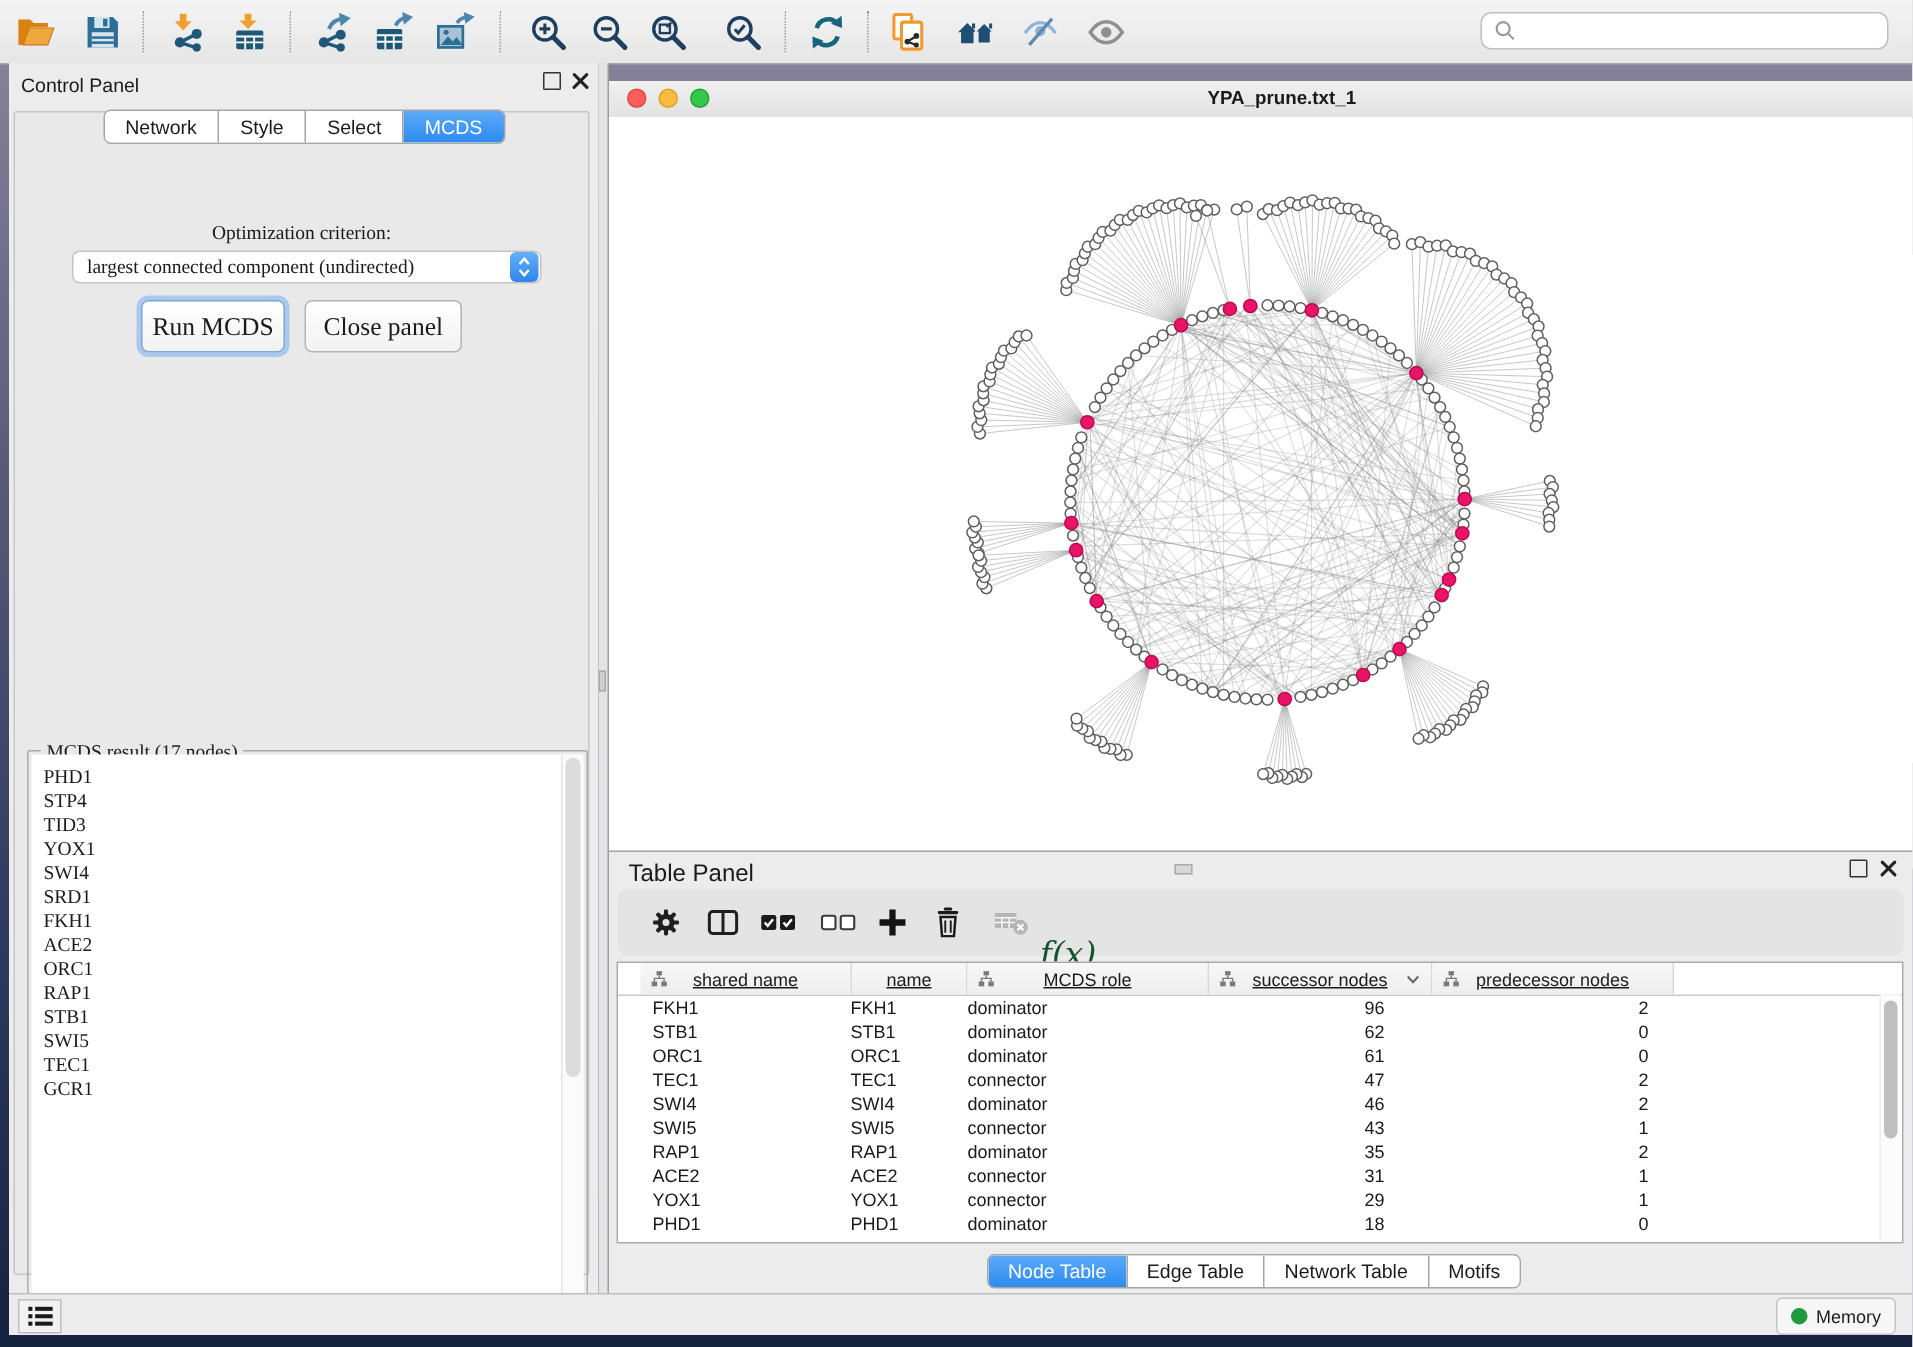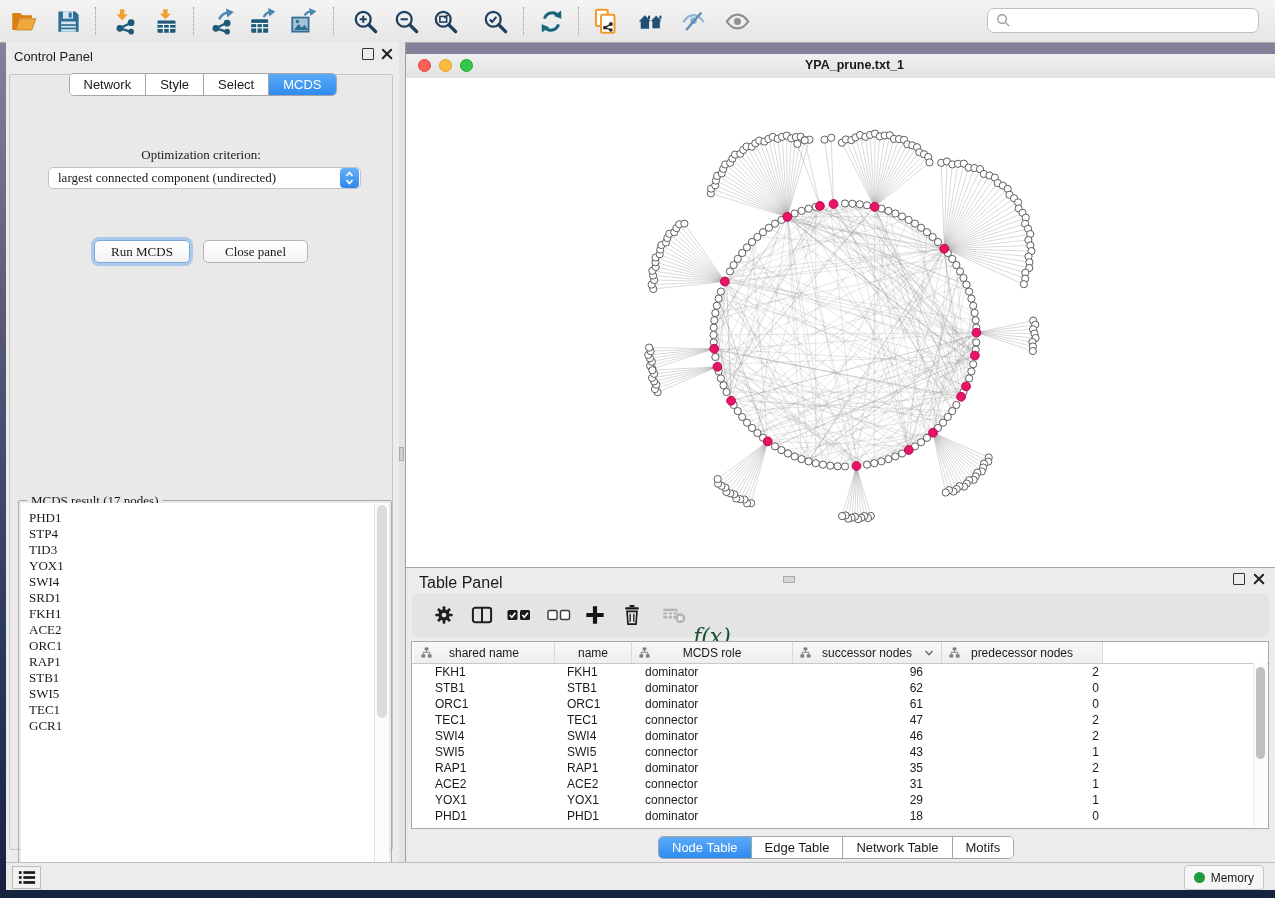--- a/index.html
+++ b/index.html
@@ -34,22 +34,22 @@
   .seg.active{background:linear-gradient(#5baaf8,#2e8bef);color:#fff;}
   #cp-tabs{position:absolute;left:50%;transform:translateX(-50%);top:31px;z-index:2;}
   #cp-tabs .seg{padding:0 14px;}
   .opt-label{position:absolute;left:0;top:72px;width:100%;text-align:center;font-size:13px;}
   .select{position:absolute;left:38px;top:92px;width:313px;height:22px;background:#fff;border:1px solid #c3c3c3;
     border-radius:5px;box-sizing:border-box;display:flex;align-items:center;}
   .select .sel-text{flex:1;font-size:13px;padding-left:9px;white-space:nowrap;overflow:hidden;}
   .stepper{width:19px;height:20px;border-radius:4px;background:linear-gradient(#64b0f9,#2e86ec);
     display:flex;align-items:center;justify-content:center;margin-right:1px;}
   .btn-row{position:absolute;left:0;top:125px;width:100%;display:flex;justify-content:center;gap:13px;}
-  .btn{height:23px;background:linear-gradient(#ffffff,#f2f2f2);border:1px solid #b5b5b5;border-radius:5px;
-    font-size:13px;display:flex;align-items:center;justify-content:center;box-sizing:border-box;margin-top:40px;}
+  .btn{height:35px;background:linear-gradient(#ffffff,#f2f2f2);border:1px solid #b5b5b5;border-radius:5px;
+    font-size:17px;display:flex;align-items:center;justify-content:center;box-sizing:border-box;}
   .btn.run{width:96px;border-color:#7aa8d8;box-shadow:0 0 0 3px rgba(110,170,240,.5);}
   .btn.closep{width:105px;}
   .groupbox{position:absolute;left:8px;top:425px;width:372px;height:372px;border:1px solid #ababab;border-radius:2px;}
   .legend{position:absolute;left:8px;top:-8px;background:#e9e9e9;padding:0 4px;font-size:13px;}
   .listbox{position:absolute;inset:2px;background:#fff;overflow:hidden;}
   .list-items{padding:7px 0 0 8px;font-size:13px;line-height:16px;}
   .list-scroll{position:absolute;right:0;top:0;bottom:0;width:14px;background:#fbfbfb;border-left:1px solid #e3e3e3;}
   .list-thumb{position:absolute;left:2px;right:2px;top:2px;height:58%;background:#dcdcdc;border-radius:5px;}
   
   .v-divider{position:absolute;left:399px;top:42px;width:6px;height:820px;background:#e4e4e4;border-right:1px solid #9e9e9e;}
@@ -67,21 +67,21 @@
   .net-canvas{position:absolute;left:0;top:24px;width:869px;height:501px;background:#fff;}
   .h-grip{position:absolute;left:377px;bottom:-4px;width:12px;height:7px;background:#d7d7d7;border:1px solid #aaa;box-sizing:border-box;z-index:3;}
   
   .table-panel{position:absolute;left:406px;top:567px;width:869px;height:295px;background:#ececec;border-top:1px solid #a5a5a5;box-sizing:border-box;}
   .tp-title{position:absolute;left:13px;top:6px;font-size:16px;}
   .tp-winbtns{position:absolute;right:10px;top:5px;display:flex;gap:8px;align-items:center;}
   .tp-toolbar{position:absolute;left:6px;right:6px;top:25px;height:44px;background:#e4e4e4;border-radius:6px;}
   .tp-icon{position:absolute;top:0;height:44px;display:flex;align-items:center;justify-content:center;width:34px;}
   .fx{font-family:"DejaVu Serif",serif;font-style:italic;font-size:22px;color:#14532d;margin-top:42px;}
   .table-box{position:absolute;left:5px;top:73px;width:858px;height:188px;background:#fff;border:1px solid #a8a8a8;box-sizing:border-box;overflow:hidden;}
-  .thead{display:flex;height:21px;border-bottom:1px solid #c9c9c9;padding-left:2px;}
+  .thead{display:flex;height:21px;border-bottom:1px solid #c9c9c9;padding-left:15px;text-decoration:underline;}
   .th{position:relative;display:flex;align-items:center;justify-content:center;font-size:12px;
      background:linear-gradient(#f8f8f8,#eeeeee);border-right:1px solid #d8d8d8;box-sizing:border-box;}
   .th .h-icon{position:absolute;left:7px;top:5px;}
   .th .h-sort{position:absolute;right:7px;top:7px;}
   .trow{display:flex;height:16px;line-height:16px;font-size:12px;padding-left:3px;}
   .td{box-sizing:border-box;white-space:nowrap;overflow:hidden;}
   .c0{width:141px;padding-left:20px;} .c1{width:77px;padding-left:11px;} .c2{width:161px;padding-left:12px;}
   .c3{width:149px;text-align:right;padding-right:20px;} .c4{width:161px;text-align:right;padding-right:5px;}
   .tbl-scroll{position:absolute;right:1px;top:21px;bottom:1px;width:13px;background:#fcfcfc;border-left:1px solid #ececec;}
   .tbl-thumb{position:absolute;left:2px;width:9px;top:4px;height:92px;background:#bfbfbf;border-radius:4.5px;}

